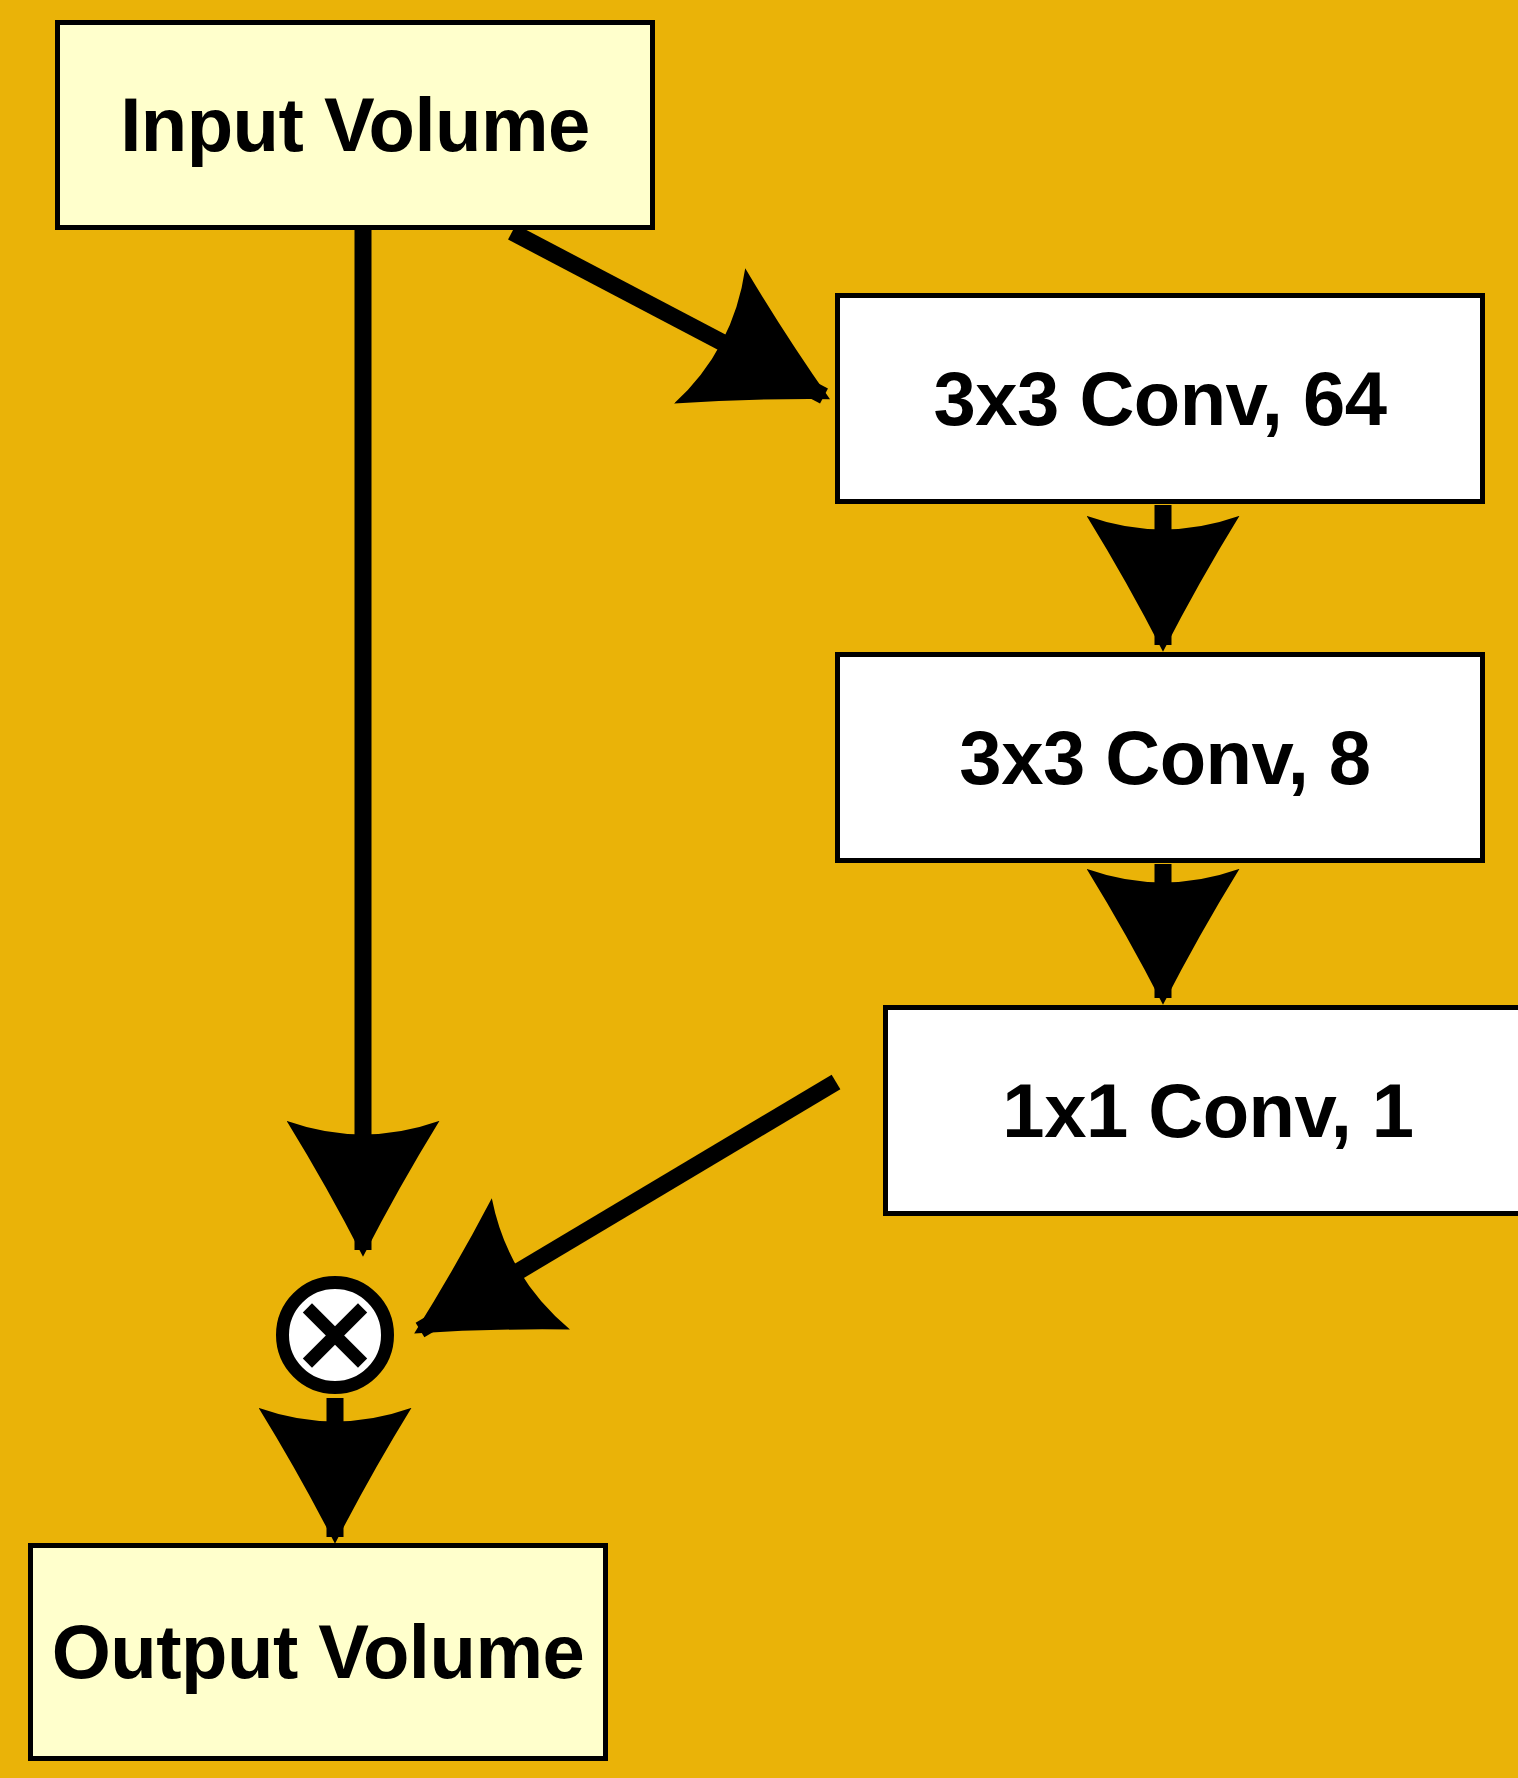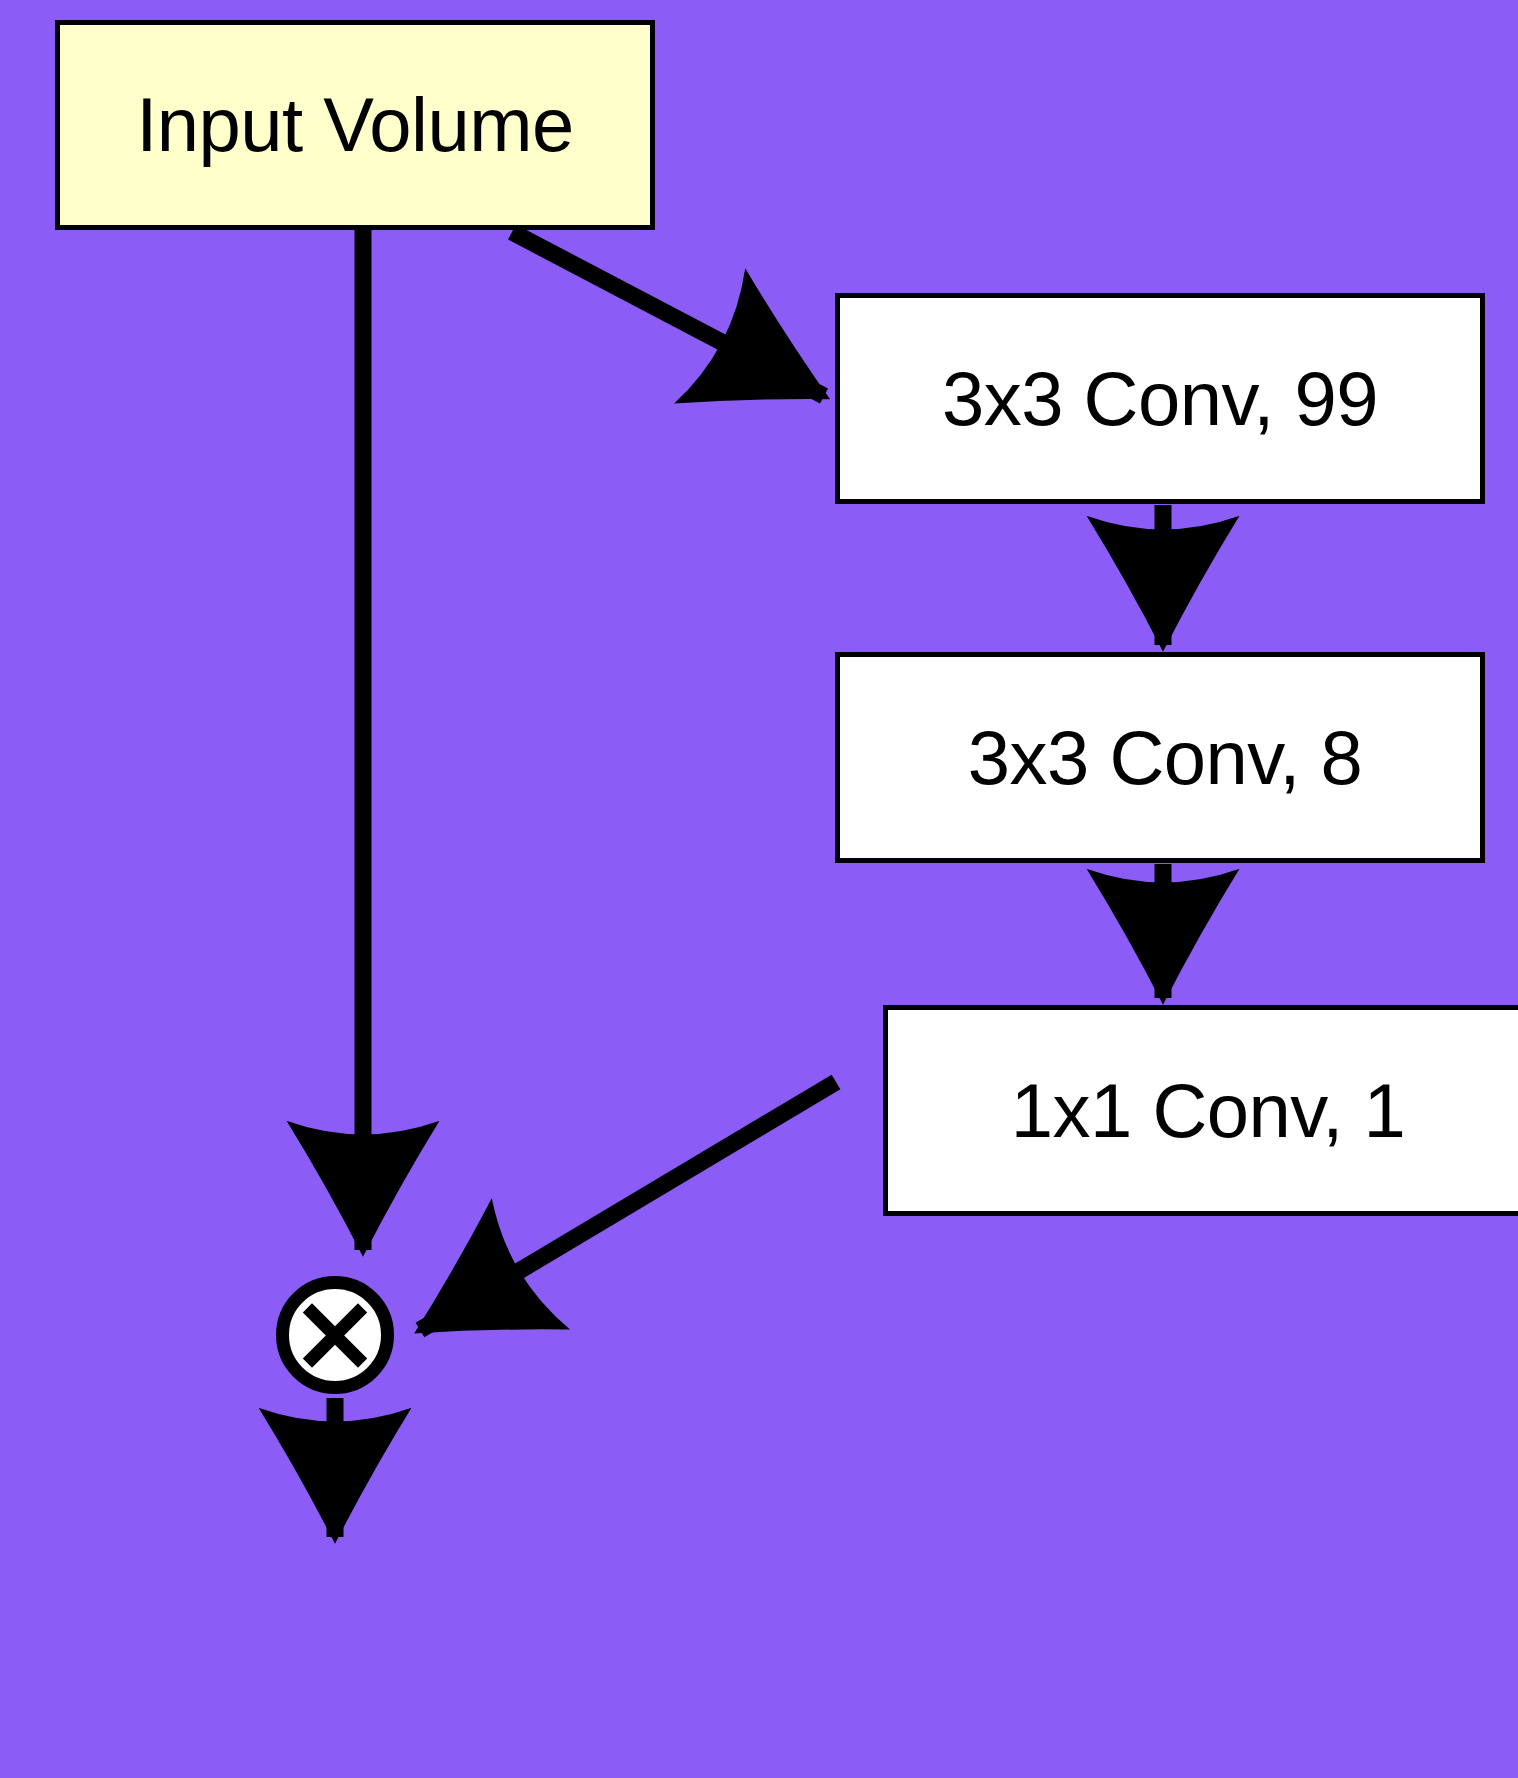--- a/index.html
+++ b/index.html
@@ -7,22 +7,23 @@
     padding: 0;
     background: #ffffff;
   }
   body {
     font-family: "Liberation Sans", sans-serif;
   }
   #diagram-root {
     position: relative;
     width: 1518px;
     height: 1778px;
-    background: #8b5cf6;
+    background: #eab308;
     overflow: hidden;
+    font-weight: bold;
   }
   #edge-layer {
     position: absolute;
     left: 0;
     top: 0;
     width: 1518px;
     height: 1778px;
   }
   .node {
     position: absolute;
@@ -105,31 +106,34 @@
     <line x1="836" y1="1082" x2="420" y2="1330" stroke="#000000" stroke-width="17" marker-end="url(#arrowhead)"></line>
 
     <line x1="335" y1="1398" x2="335" y2="1537" stroke="#000000" stroke-width="17" marker-end="url(#arrowhead)"></line>
   </svg>
 
   <div id="node-input" class="node node-volume">
     <span class="node-label">Input Volume</span>
   </div>
 
   <div id="node-conv1" class="node node-op">
-    <span class="node-label">3x3 Conv, 99</span>
+    <span class="node-label">3x3 Conv, 64</span>
   </div>
 
   <div id="node-conv2" class="node node-op">
     <span class="node-label">3x3 Conv, 8</span>
   </div>
 
   <div id="node-conv3" class="node node-op">
     <span class="node-label">1x1 Conv, 1</span>
   </div>
 
   <div id="node-multiply">
     <span class="mul-circle"></span>
     <span class="mul-bar a"></span>
     <span class="mul-bar b"></span>
   </div>
 
+  <div id="node-output" class="node node-volume">
+    <span class="node-label">Output Volume</span>
+  </div>
 
 </div>
 
 </body></html>

